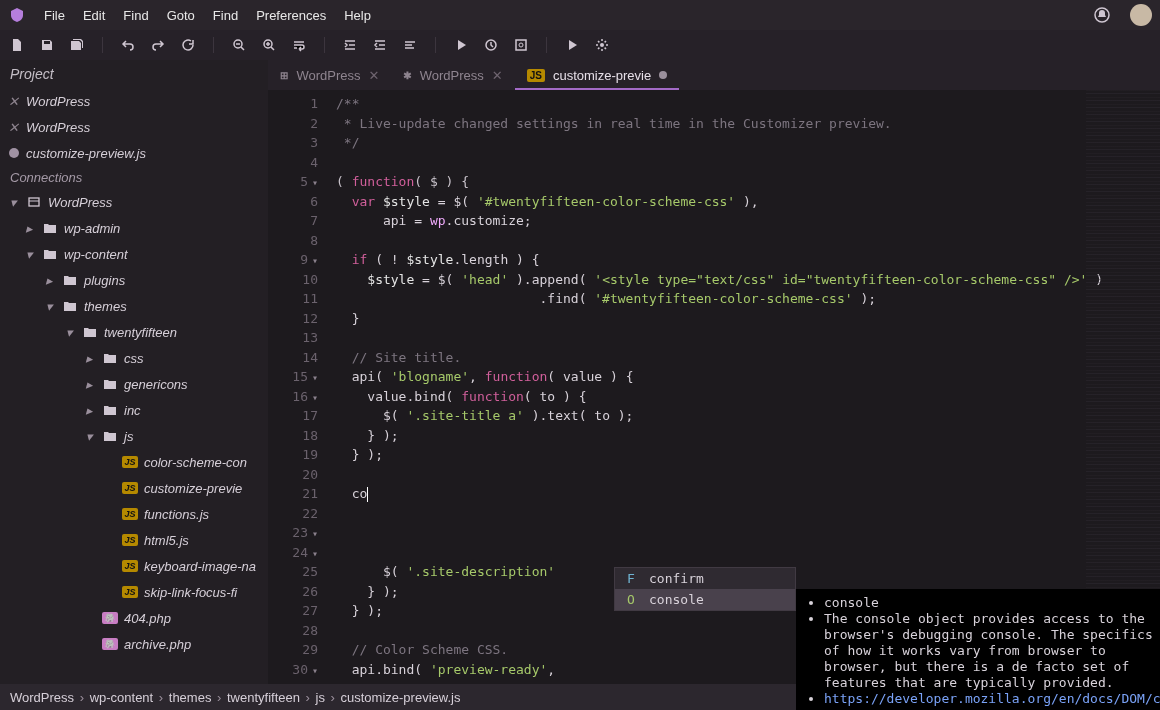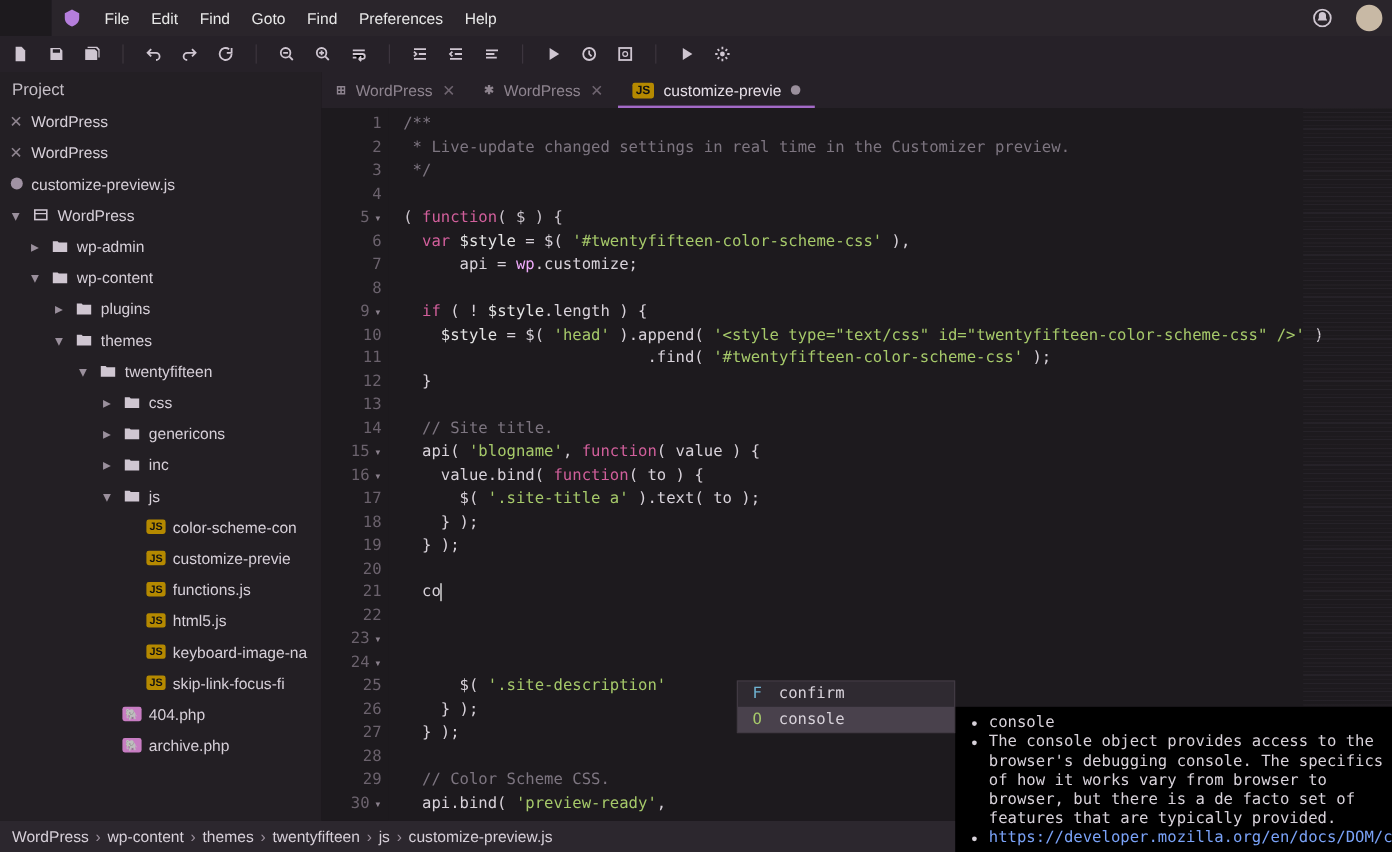--- a/index.html
+++ b/index.html
@@ -14,21 +14,20 @@
   display: flex;
   flex-direction: column;
 }
 .menubar {
   display: flex;
   align-items: center;
   height: 30px;
   padding: 0 8px;
   background: #2a252b;
   gap: 18px;
-  margin-left: 43px;
 }
 .menubar .logo { width: 18px; height: 18px; display:flex; align-items:center; justify-content:center; }
 .menubar .menu { color: #e8e8e8; cursor: pointer; }
 .menubar .spacer { flex: 1; }
 .menubar .icon-btn { width: 20px; height: 20px; display:flex; align-items:center; justify-content:center; cursor:pointer; }
 .avatar { width:22px; height:22px; border-radius:50%; background:#c8b9a5; }
 .toolbar {
   display: flex;
   align-items: center;
   height: 30px;
@@ -42,20 +41,21 @@
   flex: 1;
   display: flex;
   min-height: 0;
 }
 .sidebar {
   width: 268px;
   background: #231f24;
   display: flex;
   flex-direction: column;
   overflow: hidden;
+  font-style: italic;
 }
 .sidebar .hdr {
   padding: 6px 10px;
   font-size: 14px;
   color: #c3bdc5;
 }
 .sidebar .section-label {
   padding: 4px 10px;
   font-size: 13px;
   color: #a499a6;
@@ -343,20 +343,21 @@
         </div>
         <div class="open-file">
           <span class="x">✕</span>
           <span>WordPress</span>
         </div>
         <div class="open-file">
           <span class="dot"></span>
           <span>customize-preview.js</span>
         </div>
       </div>
+    <div class="section-label">Connections</div>
     <div class="tree-row" style="padding-left:6px;">
       <span class="tw">▾</span>
       <span class="icon">
           <svg width="14" height="14" viewBox="0 0 14 14">
             <rect x="2" y="3" width="10" height="8" fill="none" stroke="#cfc6d1" stroke-width="1.3"></rect>
             <path stroke="#cfc6d1" d="M2 6h10"></path>
           </svg>
         </span>
       <span>WordPress</span>
     </div>

